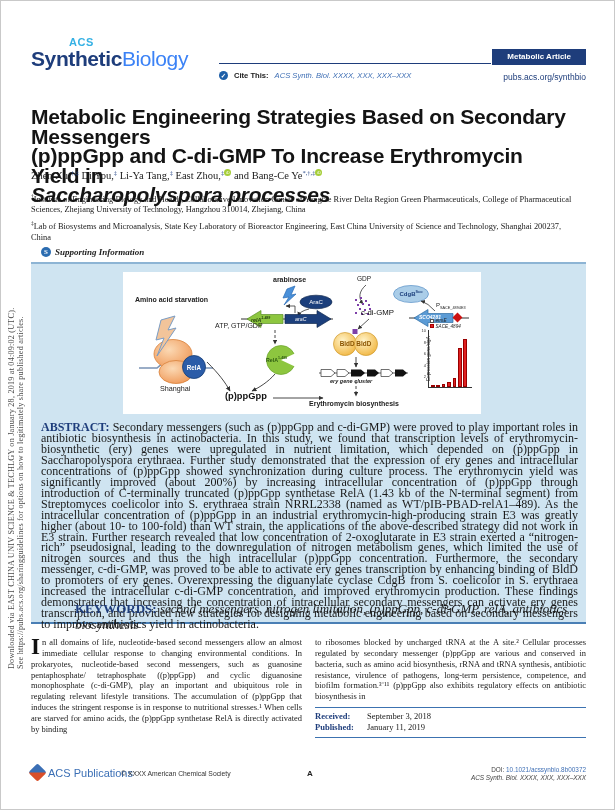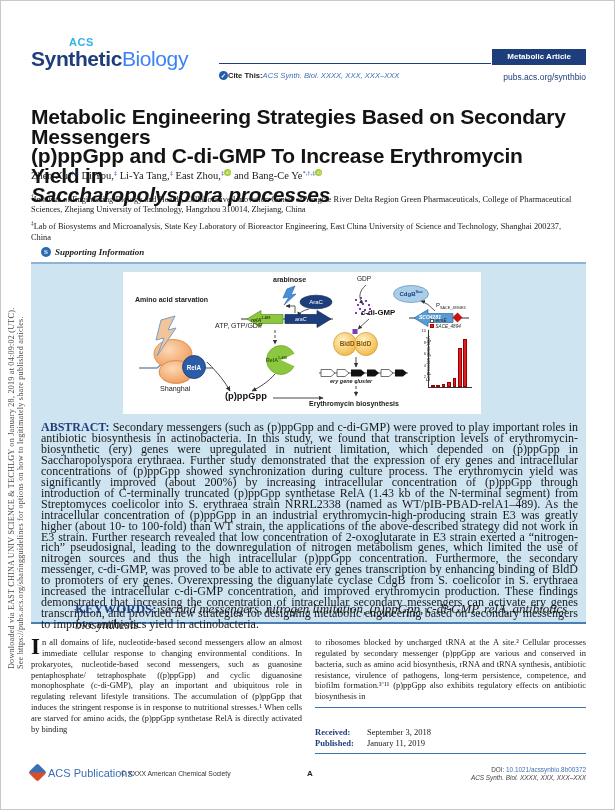--- a/index.html
+++ b/index.html
@@ -12,21 +12,21 @@
   #wm2 { left:15px; top:668px; }
 
   
   .header { position:absolute; left:30px; top:34px; width:555px; height:66px; font-family:"Liberation Sans", sans-serif; }
   .brand { position:absolute; left:0; top:2px; line-height:1; }
   .brand .acs { display:block; color:#35b1e4; font-weight:bold; font-size:11px; margin-left:38px; letter-spacing:.5px; }
   .brand .syn { color:#1e3d7b; font-weight:bold; font-size:21px; letter-spacing:-.4px;margin-top:24px; }
   .brand .bio { color:#3b82f6; font-weight:normal; font-size:21px; letter-spacing:-.4px; }
   .hrule { position:absolute; left:188px; top:28px; width:272px; border-top:1.6px solid #1e3d7b; }
   .badge { position:absolute; right:0; top:14px; background:#1e3d7b; color:#fff; font-size:8px; font-weight:bold; padding:3px 15px 3.5px; }
-  .citeline { position:absolute; left:188px; top:36px; font-size:7.6px; color:#333; display:flex; align-items:center; gap:0; }
+  .citeline { position:absolute; left:188px; top:36px; font-size:7.6px; color:#333; display:flex; align-items:center; gap:6px; }
   .cite-ic { display:inline-block; width:9px; height:9px; border-radius:50%; background:#1e5fa8; color:#fff; font-size:6.5px; line-height:9px; text-align:center; font-weight:bold; }
   .citeline b { color:#222; }
   .citeline i { color:#4070b5; font-style:italic; }
   .siteurl { position:absolute; right:0; top:37px; font-size:8.5px; color:#1e3d7b; }
 
   
   .title { position:absolute; left:30px; top:106px; width:545px; font-family:"Liberation Sans", sans-serif; font-weight:bold; font-size:21px; line-height:19.5px; color:#141414; letter-spacing:-.2px; }
   .title .it { font-style:italic; }
   .authors { position:absolute; left:30px; top:167px; width:545px; font-size:10.5px; color:#1a1a1a; }
   .authors sup { font-size:6.5px; color:#2a4a8a; }
@@ -57,21 +57,21 @@
   .ylab { position:absolute; left:-13px; top:38px; transform:rotate(-90deg); font-size:4.6px; color:#222; width:50px; text-align:center; }
   .yticks { position:absolute; left:2px; top:12px; height:58px; width:8px; font-size:4px; color:#333; text-align:right; }
   .yticks div { position:absolute; right:0; }
   .plot { position:absolute; left:12px; top:12px; width:44px; height:58px; border-left:0.8px solid #333; border-bottom:0.8px solid #333; display:flex; align-items:flex-end; gap:1.8px; padding-left:2px; }
   .mini-bar { width:3.6px; background:#e02020; border:0.5px solid #900; }
 
   
   .cols { position:absolute; left:30px; top:636px; width:555px; height:124px; display:flex; gap:13px; }
   .col { width:271px; font-size:8.45px; line-height:10.85px; text-align:justify; color:#1a1a1a; overflow:hidden; }
   .dropcap { float:left; font-size:23px; line-height:19px; font-weight:bold; padding-right:2px; color:#111; }
-  .recblock { margin-top:5px; border-top:1.2px solid #3c72b0; border-bottom:1.2px solid #3c72b0; padding:19px 0 4px; font-size:8.5px; line-height:11px; }
+  .recblock { margin-top:5px; border-top:1.2px solid #3c72b0; border-bottom:1.2px solid #3c72b0; padding:3px 0 4px; font-size:8.5px; line-height:11px; }
   .recblock b { color:#1e3d7b; display:inline-block; width:52px; }
 
   
   .footer { position:absolute; left:30px; top:765px; width:555px; font-family:"Liberation Sans", sans-serif; }
   .pub-logo { position:absolute; left:0; top:0; display:flex; align-items:center; gap:4px; }
   .gem { width:13px; height:13px; transform:rotate(45deg); background:linear-gradient(135deg,#3b6fb5 45%, #d94f2a 55%); border-radius:2px; }
   .pub-logo span { color:#3b6fb5; font-size:11px; }
   .copyright { position:absolute; left:90px; top:4px; font-size:6.8px; color:#333; }
   .pageletter { position:absolute; left:276px; top:3px; font-size:8px; font-weight:bold; color:#222; }
   .doiblock { position:absolute; right:0; top:0; text-align:right; font-size:6.4px; line-height:8px; color:#444; }
@@ -219,21 +219,21 @@
     <div class="fl" style="left:234px; top:3px; font-size:6.5px;">GDP</div>
     <div class="fl" style="left:271px; top:17.5px; width:34px; text-align:center; font-size:6px; font-weight:bold; color:#1c3f7c;"><span>CdgB</span><sup style="font-size:3.8px;">Sco</sup></div>
     <div class="fl" style="left:177px; top:26.5px; width:32px; text-align:center; font-size:6px; color:#fff;">AraC</div>
     <div class="fl" style="left:128px; top:43.5px; font-size:5.3px; font-style:italic; color:#24410f; font-weight:bold;"><span>relA</span><sup style="font-size:3.5px;">1-489</sup></div>
     <div class="fl" style="left:172px; top:43.5px; font-size:5.3px; font-style:italic; color:#fff;">araC</div>
     <div class="fl" style="left:92px; top:50px; font-size:7px;">ATP, GTP/GDP</div>
     <div class="fl" style="left:61px; top:91.5px; width:20px; text-align:center; font-size:6.3px; font-weight:bold; color:#fff;">RelA</div>
     <div class="fl" style="left:143px; top:84px; font-size:5.3px; font-weight:bold; color:#2d5a12;"><span>RelA</span><sup style="font-size:3.5px;">1-489</sup></div>
     <div class="fl" style="left:37px; top:112px; font-size:7.2px;">Shanghai</div>
     <div class="fl" style="left:102px; top:119px; font-size:9.3px; font-weight:bold; color:#111;">(p)ppGpp</div>
-    <div class="fl" style="left:238px; top:35.5px; font-size:7.8px; font-weight:bold; color:#111;">c-di-GMP</div>
+    <div class="fl" style="left:238px; top:35.5px; font-size:7.8px; font-weight:normal; color:#111;">c-di-GMP</div>
     <div class="fl" style="left:313px; top:30px; font-size:6px;"><span>P</span><sub style="font-size:3.8px;">SACE_4894E3</sub></div>
     <div class="fl" style="left:296px; top:41.5px; font-size:5px; font-style:italic; font-weight:bold; color:#fff;">SCO4281</div>
     <div class="fl" style="left:206px; top:67.5px; width:53px; text-align:center; font-size:6.4px; font-weight:bold; color:#8a5400;">BldD BldD</div>
     <div class="fl" style="left:207px; top:105.5px; font-size:5.5px; font-weight:bold; font-style:italic;">ery gene cluster</div>
     <div class="fl" style="left:186px; top:128px; font-size:7px; font-weight:bold;">Erythromycin biosynthesis</div>
 
     
     <div class="chart">
       <div class="leg">
         <div><span class="sw white"></span><i>ermE</i></div>

